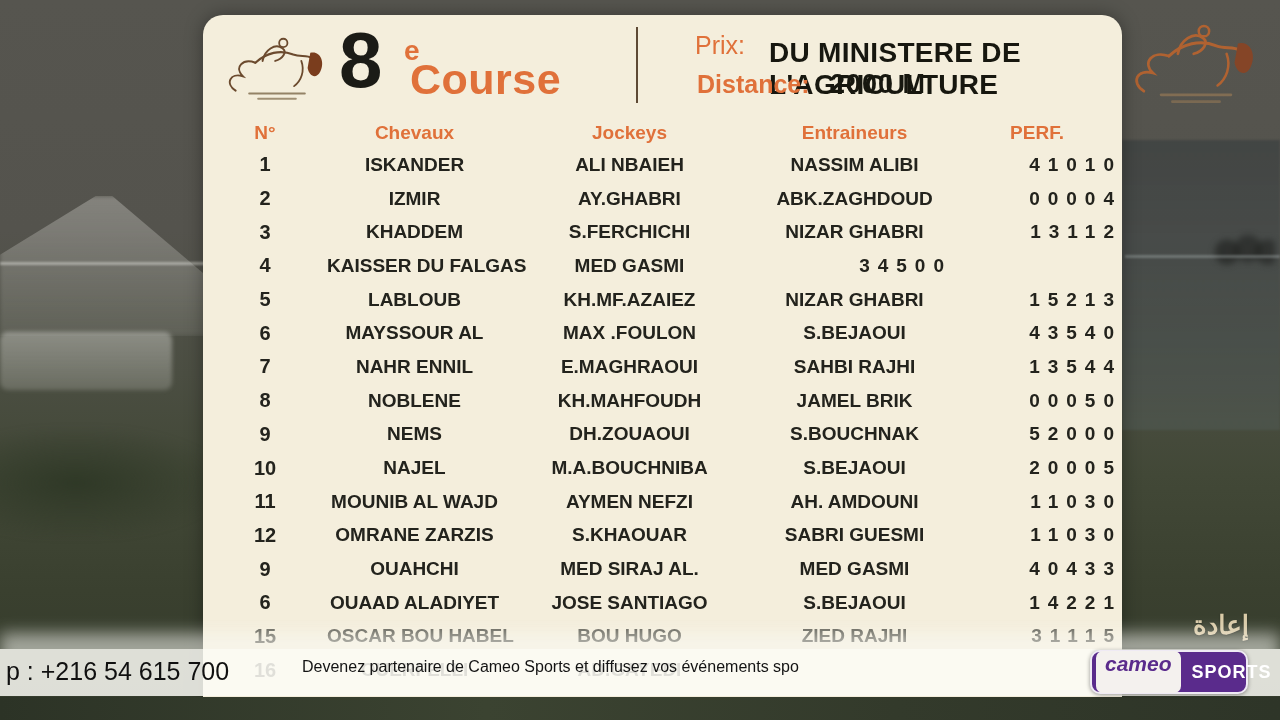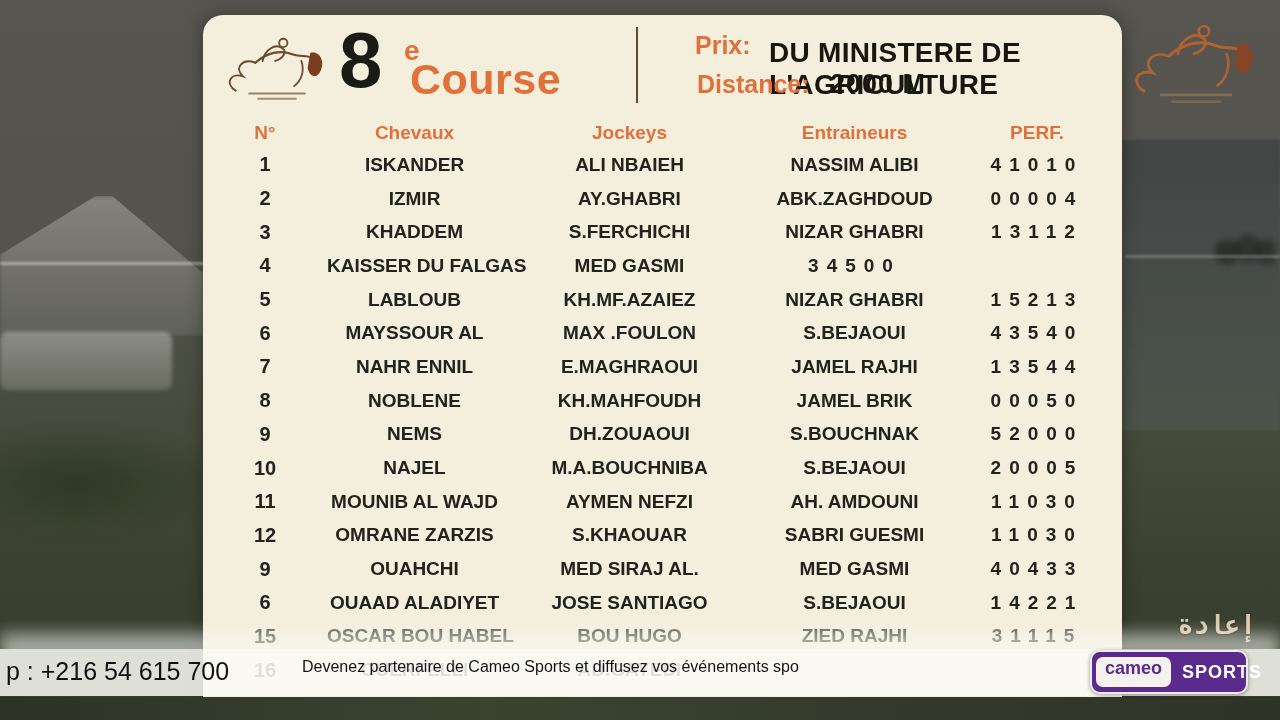--- a/index.html
+++ b/index.html
@@ -35,54 +35,54 @@
 
   
   .card{position:absolute;left:203px;top:15px;width:919px;height:705px;z-index:3;
     background:var(--card-bg);border-radius:20px;box-shadow:0 0 18px rgba(0,0,0,.35);}
   .card-logo{position:absolute;left:20px;top:16px;width:108px;height:76px;}
 
   .race-num{position:absolute;left:136px;top:6px;font-size:78px;font-weight:800;color:#1b1b16;line-height:1;}
   .race-suffix{position:absolute;left:201px;top:20px;font-size:28px;font-weight:700;color:var(--accent);}
   .race-word{position:absolute;left:207px;top:40px;font-size:43px;font-weight:700;color:var(--accent);letter-spacing:.5px;}
   .hdr-divider{position:absolute;left:433px;top:12px;width:2px;height:76px;background:#5e4a35;}
-  .prix-label{position:absolute;left:492px;top:16px;font-size:25px;font-weight:700;color:var(--accent);}
+  .prix-label{position:absolute;left:492px;top:16px;font-size:25px;font-weight:400;color:var(--accent);}
   .prix-value{position:absolute;left:566px;top:22px;font-size:28px;font-weight:700;color:#17170f;letter-spacing:.3px;}
   .dist-label{position:absolute;left:494px;top:55px;font-size:25px;font-weight:700;color:var(--accent);}
   .dist-value{position:absolute;left:627px;top:54px;font-size:27px;font-weight:700;color:#17170f;letter-spacing:1px;}
 
   
   .tbl{position:absolute;left:0;top:103px;width:919px;}
   .tr{display:grid;grid-template-columns:124px 175px 255px 195px 170px;align-items:center;}
   .tr.head{height:30px;color:var(--accent);font-size:19px;font-weight:700;}
   .rows .tr{height:33.7px;color:var(--ink);font-size:19px;font-weight:700;}
   .td{text-align:center;white-space:nowrap;overflow:visible;}
   .c-num{font-size:20px;}
-  .c-perf{letter-spacing:8px;}
+  .c-perf{letter-spacing:8px;text-align:right;}
   .rows .tr:nth-child(15){opacity:.72;}
   .rows .tr:nth-child(16){opacity:.85;}
 
   
   .ticker{position:absolute;left:0;top:649px;width:1280px;height:47px;z-index:8;
     background:rgba(252,251,246,.85);box-shadow:0 -16px 16px rgba(250,250,244,.55);}
   .ticker-phone{position:absolute;left:6px;top:8px;font-size:25px;color:#101010;white-space:nowrap;}
   .ticker-text{position:absolute;left:302px;top:9px;width:800px;font-size:16px;color:#131313;
     white-space:nowrap;overflow:hidden;}
 
   
   .cameo{position:absolute;left:1090px;top:650px;width:154px;height:40px;z-index:10;
     background:var(--purple);border:2px solid rgba(255,255,255,.9);border-radius:10px;
     display:flex;align-items:center;box-shadow:0 1px 4px rgba(0,0,0,.4);}
-  .cameo-pill{background:#f4f1ee;border-radius:7px;margin-left:4px;padding:2px 9px 10px 9px;
-    font-size:18px;font-weight:800;color:var(--purple);line-height:1;}
+  .cameo-pill{background:#f4f1ee;border-radius:7px;margin-left:4px;padding:2px 9px 19px 9px;
+    font-size:21px;font-weight:800;color:var(--purple);line-height:1;font-style:italic;}
   .cameo-sports{color:#fff;font-size:18px;font-weight:800;letter-spacing:1px;margin-left:11px;}
 
   
   .replay{position:absolute;left:1186px;top:610px;width:70px;z-index:4;text-align:center;
-    font-size:26px;font-weight:700;color:var(--replay);text-shadow:0 1px 2px rgba(0,0,0,.35);font-family:Liberation Mono, monospace;}
+    font-size:26px;font-weight:700;color:var(--replay);text-shadow:0 1px 2px rgba(0,0,0,.35);}
 
   .horse-stroke{fill:none;stroke-linecap:round;}
 </style>
 </head>
 <body>
 
 <div class="stage" style="--accent: #e0713a; --card-bg: #f4eedc; --ink: #23231d; --purple: #5a2b8c; --replay: #d9caa7;">
 
   <div class="bg-base"></div>
   <div class="bg-stand-left"></div>
@@ -179,21 +179,21 @@
     <div class="td c-cheval">MAYSSOUR AL</div>
     <div class="td c-jockey">MAX .FOULON</div>
     <div class="td c-entraineur">S.BEJAOUI</div>
     <div class="td c-perf">43540</div>
   </div>
 
   <div class="tr">
     <div class="td c-num">7</div>
     <div class="td c-cheval">NAHR ENNIL</div>
     <div class="td c-jockey">E.MAGHRAOUI</div>
-    <div class="td c-entraineur">JAMEL RAJHI</div>
+    <div class="td c-entraineur">SAHBI RAJHI</div>
     <div class="td c-perf">13544</div>
   </div>
 
   <div class="tr">
     <div class="td c-num">8</div>
     <div class="td c-cheval">NOBLENE</div>
     <div class="td c-jockey">KH.MAHFOUDH</div>
     <div class="td c-entraineur">JAMEL BRIK</div>
     <div class="td c-perf">00050</div>
   </div>

